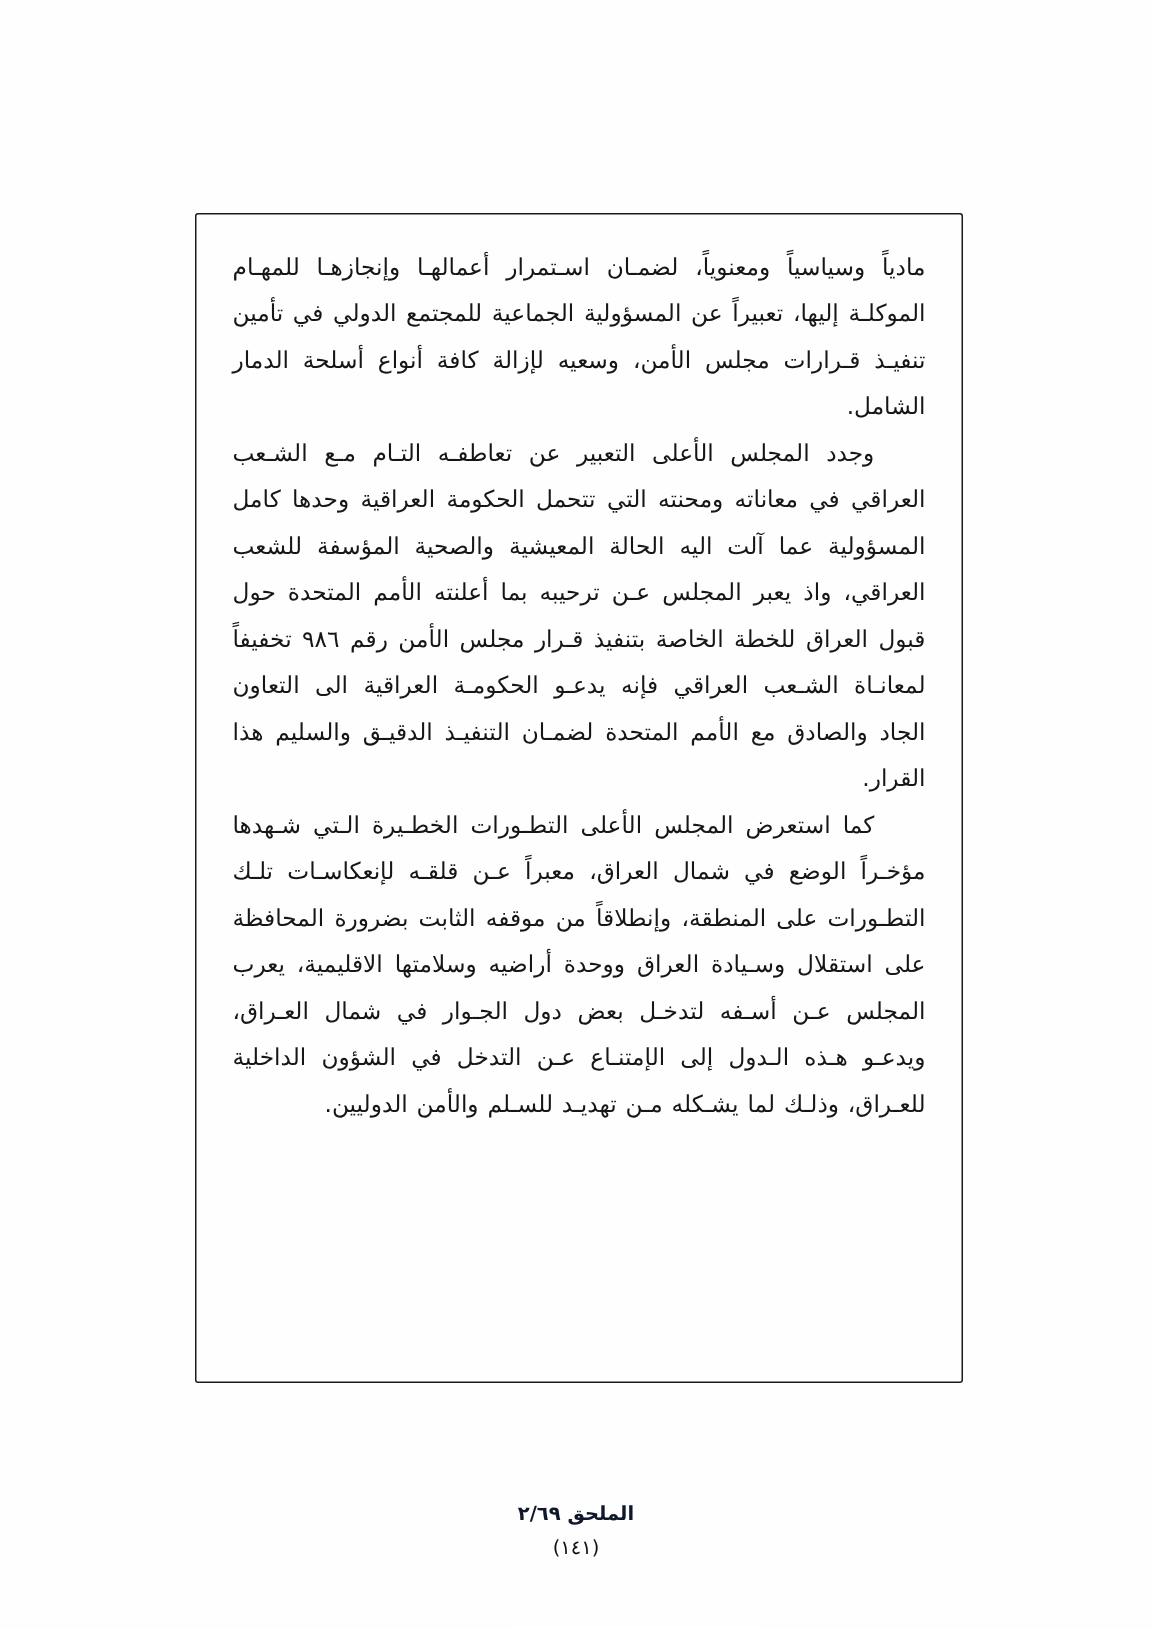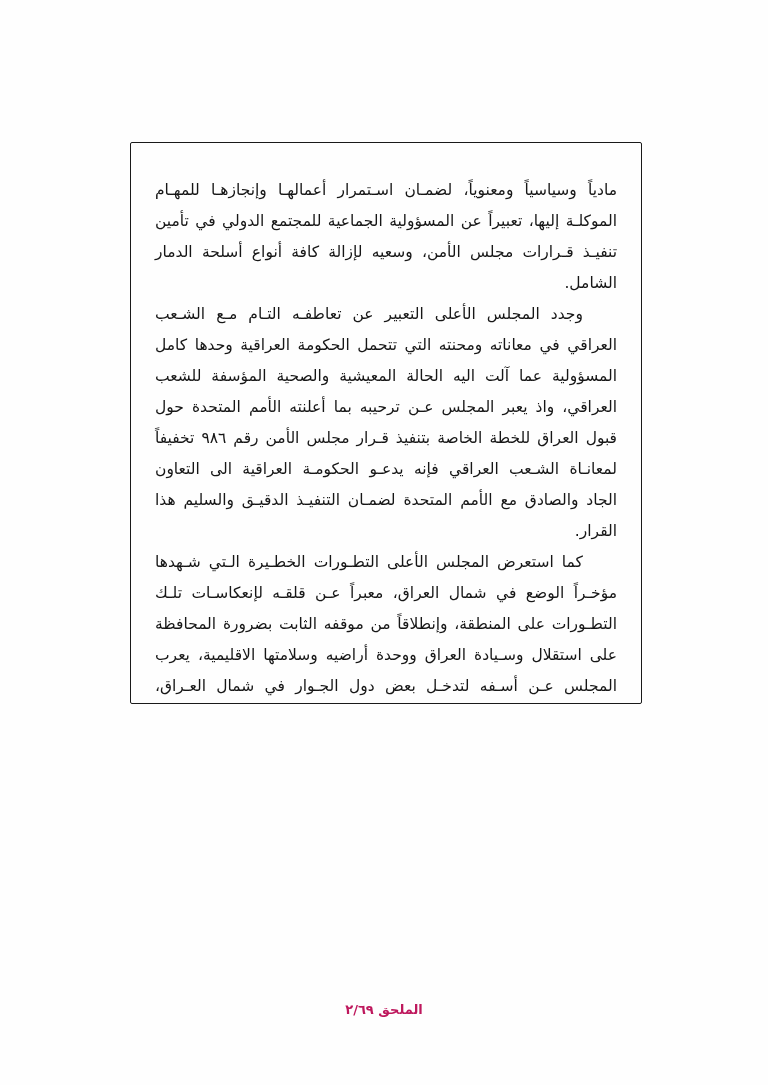--- a/index.html
+++ b/index.html
@@ -19,24 +19,24 @@
       height: 1085px;
       background: #fefefe;
       direction: rtl;
     }
 
     .text-box {
       position: absolute;
       top: 142px;
       left: 130px;
       width: 512px;
-      height: 562px;
+      height: 780px;
       border: 1.6px solid #1a1a1a;
       border-radius: 2px;
-      padding: 32px 24px 16px 24px;
+      padding: 20px 24px 16px 24px;
       overflow: hidden;
       background: #fefefe;
     }
 
     .para {
       direction: rtl;
       text-align: justify;
       text-justify: inter-word;
       font-size: 15.5px;
       line-height: 2.0;
@@ -55,21 +55,21 @@
       top: 1000px;
       left: 0;
       width: 768px;
       text-align: center;
       direction: rtl;
     }
 
     .appendix-label {
       font-size: 13px;
       font-weight: bold;
-      color: #be185d;
+      color: #0f172a;
       line-height: 1.6;
     }
 
     .page-number {
       font-size: 13px;
       color: #111111;
       line-height: 1.8;
     }
   </style>
 </head>
@@ -78,15 +78,16 @@
 <div class="page">
 
   <div class="text-box">
     <p class="para no-indent">مادياً وسياسياً ومعنوياً، لضمـان اسـتمرار أعمالهـا وإنجازهـا للمهـام الموكلـة إليها، تعبيراً عن المسؤولية الجماعية للمجتمع الدولي في تأمين تنفيـذ قـرارات مجلس الأمن، وسعيه لإزالة كافة أنواع أسلحة الدمار الشامل.</p>
     <p class="para">وجدد المجلس الأعلى التعبير عن تعاطفـه التـام مـع الشـعب العراقي في معاناته ومحنته التي تتحمل الحكومة العراقية وحدها كامل المسؤولية عما آلت اليه الحالة المعيشية والصحية المؤسفة للشعب العراقي، واذ يعبر المجلس عـن ترحيبه بما أعلنته الأمم المتحدة حول قبول العراق للخطة الخاصة بتنفيذ قـرار مجلس الأمن رقم ٩٨٦ تخفيفاً لمعانـاة الشـعب العراقي فإنه يدعـو الحكومـة العراقية الى التعاون الجاد والصادق مع الأمم المتحدة لضمـان التنفيـذ الدقيـق والسليم هذا القرار.</p>
     <p class="para">كما استعرض المجلس الأعلى التطـورات الخطـيرة الـتي شـهدها مؤخـراً الوضع في شمال العراق، معبراً عـن قلقـه لإنعكاسـات تلـك التطـورات على المنطقة، وإنطلاقاً من موقفه الثابت بضرورة المحافظة على استقلال وسـيادة العراق ووحدة أراضيه وسلامتها الاقليمية، يعرب المجلس عـن أسـفه لتدخـل بعض دول الجـوار في شمال العـراق، ويدعـو هـذه الـدول إلى الإمتنـاع عـن التدخل في الشؤون الداخلية للعـراق، وذلـك لما يشـكله مـن تهديـد للسـلم والأمن الدوليين.</p>
   </div>
 
   <div class="footer">
     <div class="appendix-label">الملحق ٢/٦٩</div>
+    <div class="page-number">(١٤١)</div>
   </div>
 
 </div>
 
 </body></html>

